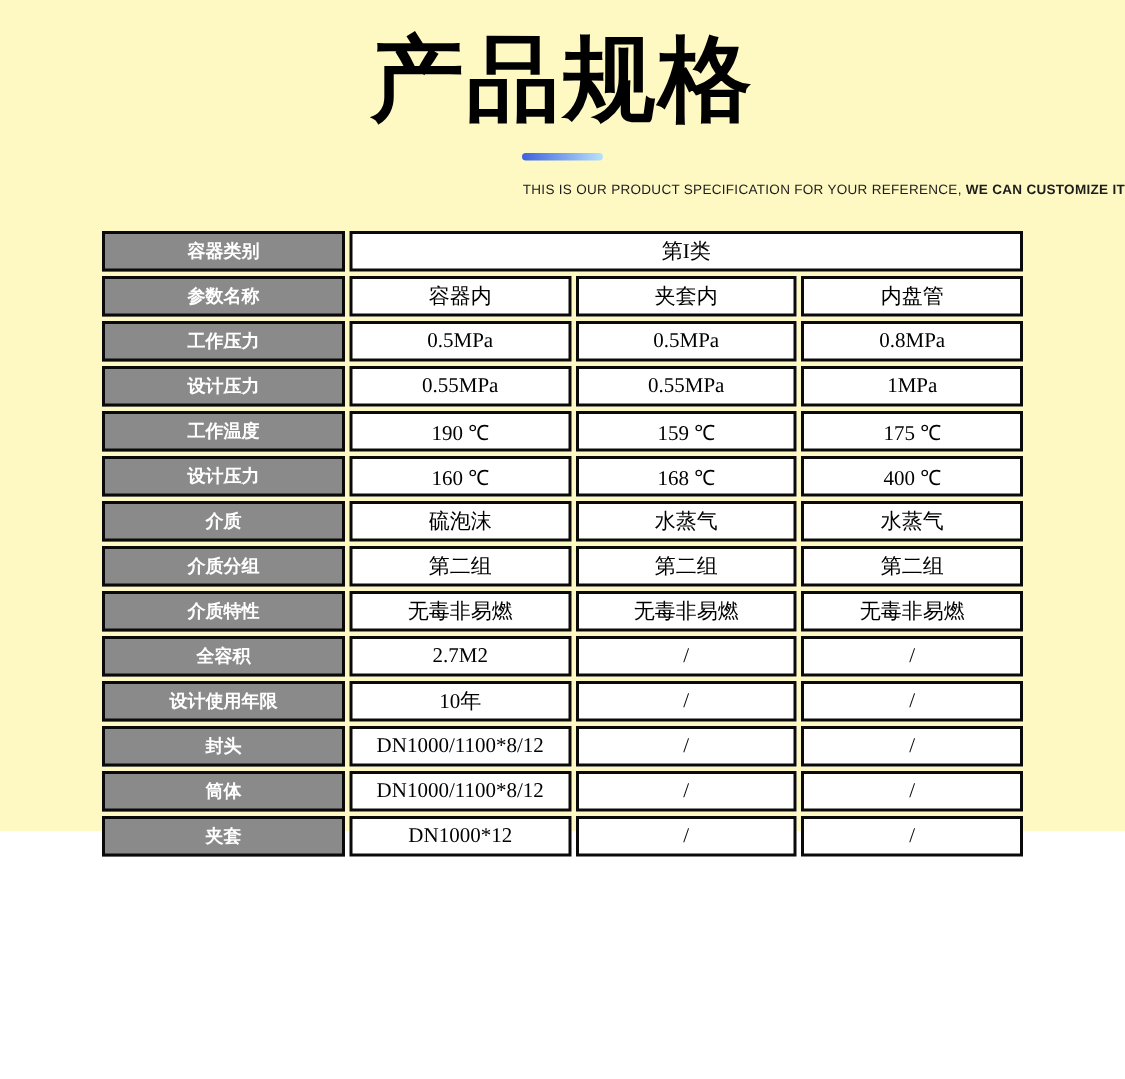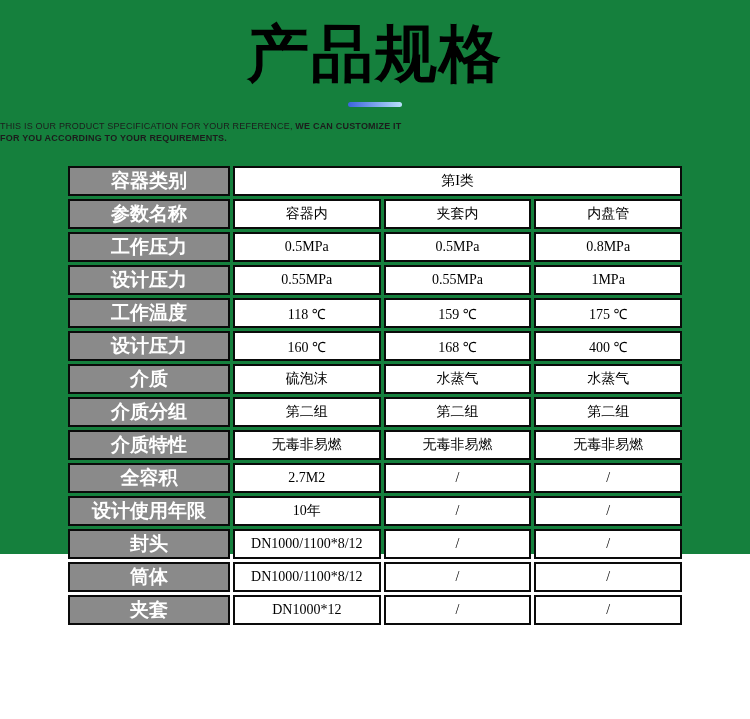--- a/index.html
+++ b/index.html
@@ -7,42 +7,42 @@
   body {
     width: 750px;
     height: 719px;
     font-family: "Liberation Sans", sans-serif;
     position: relative;
     overflow: hidden;
   }
   .page {
     width: 750px;
     height: 554px;
-    background: #15803d;
+    background: #fef9c3;
     padding-top: 20px;
   }
   .page-title {
     text-align: center;
     font-size: 62px;
     line-height: 68px;
     font-weight: 900;
     color: #000000;
     letter-spacing: 2px;
     font-family: "Liberation Sans", sans-serif;
   }
   .accent-divider {
     width: 54px;
     height: 5px;
     margin: 14px auto 0 auto;
     border-radius: 3px;
     background: linear-gradient(to right, var(--accent-start, #3d63de), var(--accent-end, #b9e1fb));
   }
   .subtitle {
     margin-top: 13px;
-    text-align: left;
+    text-align: right;
     font-size: 9px;
     line-height: 12px;
     color: #1c1c1c;
     letter-spacing: 0.2px;
   }
   .subtitle .reg { font-weight: 500; }
   .subtitle .bold { font-weight: 800; }
   .spec-table {
     width: 620px;
     margin: 19px auto 0 auto;
@@ -54,21 +54,21 @@
     border: 2px solid #0a0a0a;
     height: 27px;
     text-align: center;
     vertical-align: middle;
     overflow: hidden;
     white-space: nowrap;
   }
   .label-cell {
     background: var(--header-bg, #8a8a8a);
     color: var(--header-fg, #ffffff);
-    font-size: 19px;
+    font-size: 12px;
     font-weight: 600;
     font-family: "Liberation Sans", sans-serif;
   }
   .value-cell {
     background: #ffffff;
     color: #000000;
     font-size: 14px;
     font-weight: 500;
     font-family: Liberation Serif, serif;
   }
@@ -77,21 +77,20 @@
 <body>
 
 <div class="page">
 
   <div class="page-title">产品规格</div>
 
   <div class="accent-divider"></div>
 
   <div class="subtitle">
     <div><span class="reg">THIS IS OUR PRODUCT SPECIFICATION FOR YOUR REFERENCE,</span> <span class="bold">WE CAN CUSTOMIZE IT</span></div>
-    <div class="bold">FOR YOU ACCORDING TO YOUR REQUIREMENTS.</div>
   </div>
 
   <table class="spec-table">
     <colgroup>
       <col style="width:162px">
       <col>
       <col>
       <col>
     </colgroup>
     <tbody>
@@ -112,21 +111,21 @@
           <td class="value-cell">0.8MPa</td>
         </tr>
         <tr>
           <th class="label-cell">设计压力</th>
           <td class="value-cell">0.55MPa</td>
           <td class="value-cell">0.55MPa</td>
           <td class="value-cell">1MPa</td>
         </tr>
         <tr>
           <th class="label-cell">工作温度</th>
-          <td class="value-cell">118 ℃</td>
+          <td class="value-cell">190 ℃</td>
           <td class="value-cell">159 ℃</td>
           <td class="value-cell">175 ℃</td>
         </tr>
         <tr>
           <th class="label-cell">设计压力</th>
           <td class="value-cell">160 ℃</td>
           <td class="value-cell">168 ℃</td>
           <td class="value-cell">400 ℃</td>
         </tr>
         <tr>

